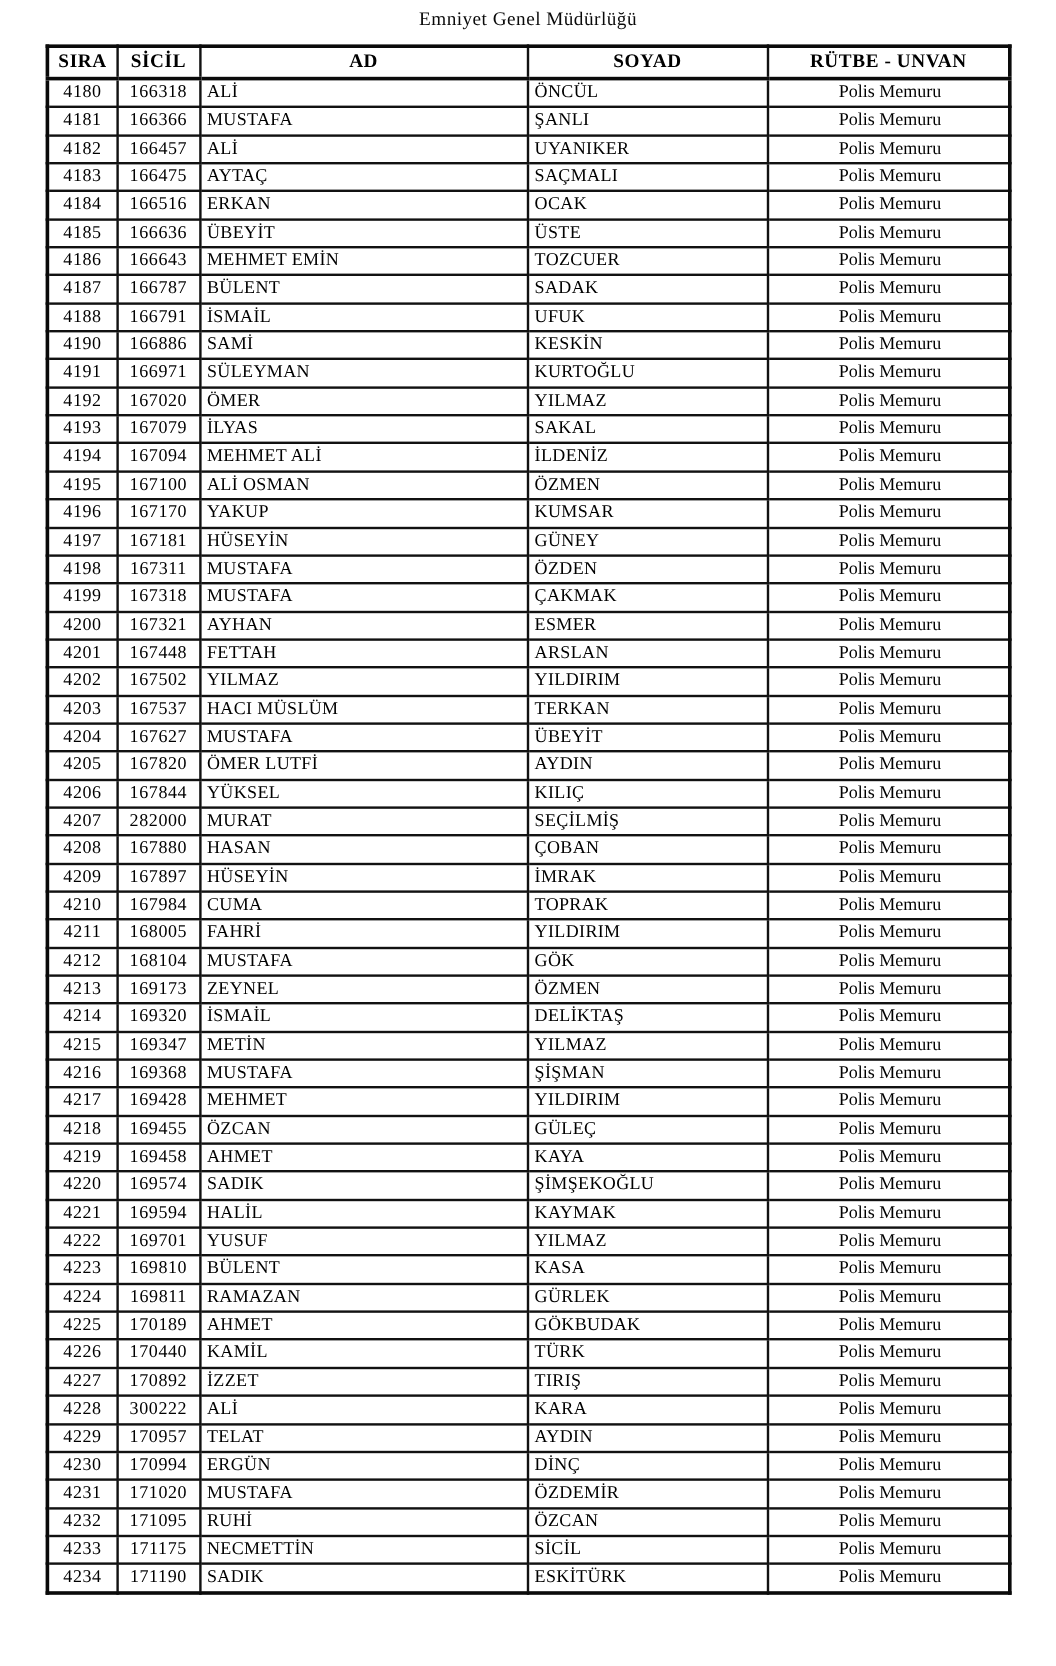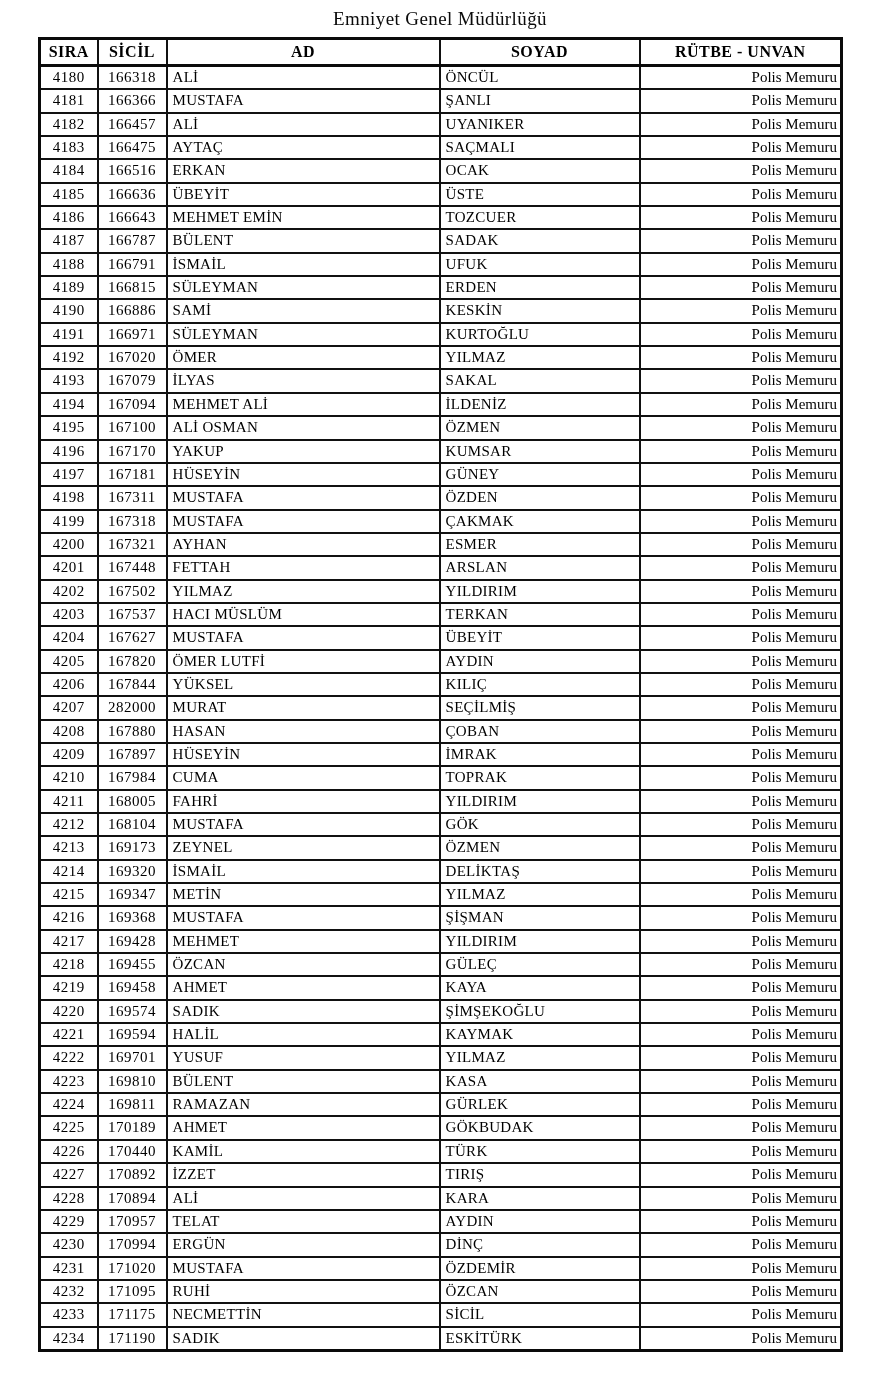--- a/index.html
+++ b/index.html
@@ -18,21 +18,21 @@
     height: 1388px;
     overflow: hidden;
     background: #ffffff;
   }
   .doc-title {
     position: absolute;
     top: 8px;
     left: 0;
     width: 880px;
     text-align: center;
-    font-size: 19px;
+    font-size: 16px;
     letter-spacing: 0.4px;
     color: #0a0a0a;
   }
   table.roster {
     position: absolute;
     top: 37px;
     left: 38px;
     width: 802px;
     border-collapse: collapse;
     table-layout: fixed;
@@ -67,21 +67,21 @@
   td.c-sira, td.c-sicil {
     text-align: center;
     letter-spacing: 0.5px;
   }
   td.c-ad, td.c-soyad {
     text-align: left;
     padding-left: 5px;
     letter-spacing: 0.3px;
   }
   td.c-rutbe {
-    text-align: right;
+    text-align: center;
     padding-left: 6px;
   }
 </style>
 </head>
 <body>
 
 <div class="page">
 
   <div class="doc-title">Emniyet Genel Müdürlüğü</div>
 
@@ -168,27 +168,20 @@
   </tr>
 
   <tr>
     <td class="c-sira">4188</td>
     <td class="c-sicil">166791</td>
     <td class="c-ad">İSMAİL</td>
     <td class="c-soyad">UFUK</td>
     <td class="c-rutbe">Polis Memuru</td>
   </tr>
 
-  <tr>
-    <td class="c-sira">4189</td>
-    <td class="c-sicil">166815</td>
-    <td class="c-ad">SÜLEYMAN</td>
-    <td class="c-soyad">ERDEN</td>
-    <td class="c-rutbe">Polis Memuru</td>
-  </tr>
 
   <tr>
     <td class="c-sira">4190</td>
     <td class="c-sicil">166886</td>
     <td class="c-ad">SAMİ</td>
     <td class="c-soyad">KESKİN</td>
     <td class="c-rutbe">Polis Memuru</td>
   </tr>
 
   <tr>
@@ -482,21 +475,21 @@
   <tr>
     <td class="c-sira">4227</td>
     <td class="c-sicil">170892</td>
     <td class="c-ad">İZZET</td>
     <td class="c-soyad">TIRIŞ</td>
     <td class="c-rutbe">Polis Memuru</td>
   </tr>
 
   <tr>
     <td class="c-sira">4228</td>
-    <td class="c-sicil">170894</td>
+    <td class="c-sicil">300222</td>
     <td class="c-ad">ALİ</td>
     <td class="c-soyad">KARA</td>
     <td class="c-rutbe">Polis Memuru</td>
   </tr>
 
   <tr>
     <td class="c-sira">4229</td>
     <td class="c-sicil">170957</td>
     <td class="c-ad">TELAT</td>
     <td class="c-soyad">AYDIN</td>

